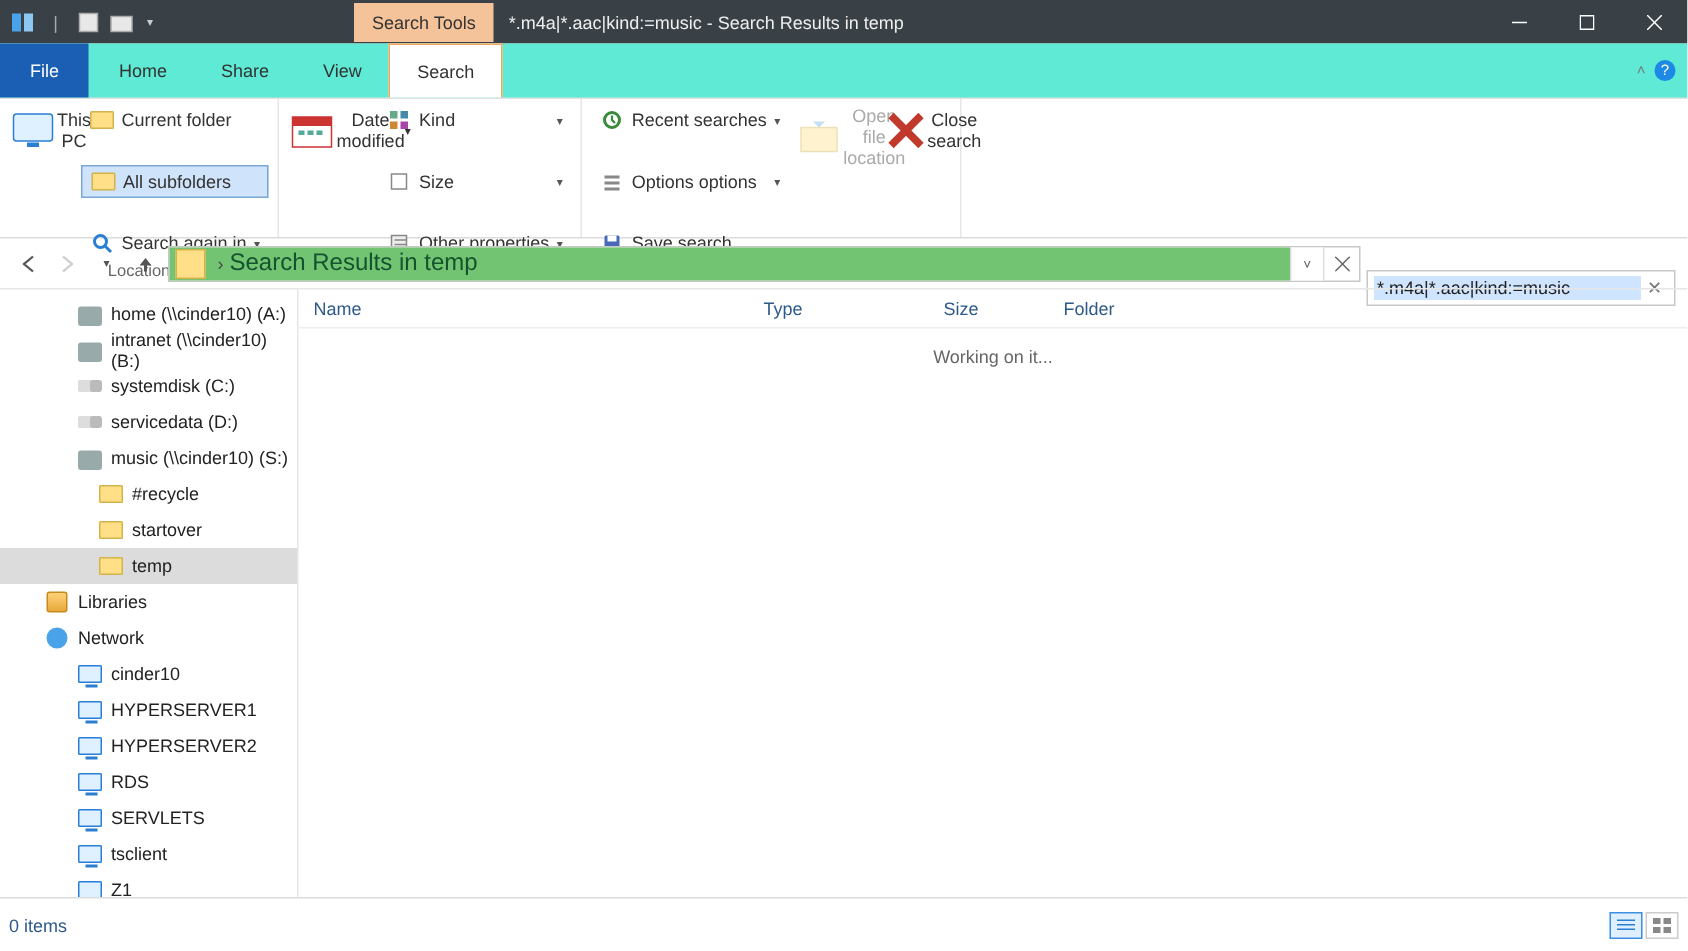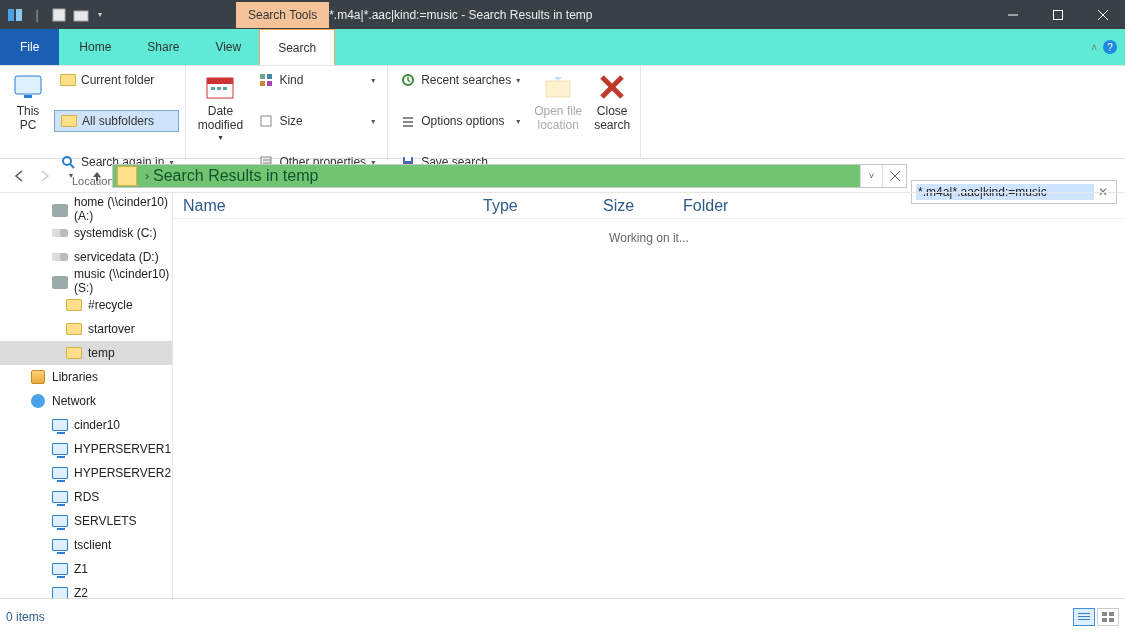--- a/index.html
+++ b/index.html
@@ -3,38 +3,38 @@
 <meta charset="utf-8">
 <style>
 * { margin: 0; padding: 0; box-sizing: border-box; font-family: "Segoe UI", Tahoma, sans-serif; font-size: 12px; }
 body { width: 1125px; height: 634px; background: #fff; overflow: hidden; display: flex; flex-direction: column; }
 
 
 .titlebar { height: 29px; background: #3a4146; display: flex; align-items: center; color: #fff; }
 .titlebar .qat { display: flex; align-items: center; padding-left: 6px; gap: 4px; }
 .titlebar .qat .qicon { width: 18px; height: 18px; display: flex; align-items: center; justify-content: center; }
 .titlebar .searchtools { background: #f5c39a; color: #333; padding: 6px 12px; margin-left: 130px; font-size: 12px; }
-.titlebar .titletext { color: #eee; margin-left: 0; font-size: 12px; }
+.titlebar .titletext { color: #eee; margin-left: 10px; font-size: 12px; }
 .titlebar .winbtns { margin-left: auto; display: flex; }
 .titlebar .winbtns .wb { width: 45px; height: 29px; display: flex; align-items: center; justify-content: center; color: #fff; }
 
 
 .tabrow { height: 37px; display: flex; align-items: stretch; border-bottom: 1px solid #e1e1e1; background: #5eead4; text-align: center; }
 .tabrow .tab { padding: 0 18px; display: flex; align-items: center; font-size: 12px; color: #333; cursor: default; }
 .tabrow .tab.file { background: #1a5fb4; color: #fff; margin-right: 2px; padding: 0 20px; }
 .tabrow .tab.search { border: 1px solid #f5a45a; border-bottom: none; background: #fff; color: #333; }
 .tabrow .rightend { margin-left: auto; display: flex; align-items: center; padding-right: 8px; gap: 6px; color: #777; }
 .helpico { width: 14px; height: 14px; border-radius: 50%; background: #1e88e5; color: #fff; display: flex; align-items: center; justify-content: center; font-size: 10px; }
 
 
 .ribbon { height: 93px; border-bottom: 1px solid #dcdcdc; display: flex; }
 .group { border-right: 1px solid #e6e6e6; padding: 3px 6px 2px 6px; display: flex; flex-direction: column; }
 .group .glabel { text-align: center; font-size: 11px; color: #666; margin-top: auto; padding-top: 2px; }
 .gbody { display: flex; align-items: flex-start; gap: 4px; flex: 1; }
-.bigbtn { width: 44px; display: flex; flex-direction: column; align-items: center; justify-content: flex-start; padding-top: 2px; text-align: center; font-size: 11px; line-height: 1.15; color: #333; }
+.bigbtn { width: 44px; display: flex; flex-direction: row; align-items: center; justify-content: flex-start; padding-top: 2px; text-align: center; font-size: 11px; line-height: 1.15; color: #333; }
 .bigbtn.disabled { color: #aaa; }
 .bigbtn .bigi { width: 32px; height: 32px; margin-bottom: 2px; display: flex; align-items: center; justify-content: center; }
 .smstack { display: flex; flex-direction: column; gap: 19px; }
 .smbtn { padding: 2px 6px; display: flex; align-items: center; gap: 5px; font-size: 12px; color: #333; height: 22px; }
 .smbtn.sel { background: #cfe3fa; border: 1px solid #7aa7d8; }
 .smbtn .caret { margin-left: auto; font-size: 8px; color: #555; }
 .smbtn .si { width: 16px; height: 16px; display: flex; align-items: center; justify-content: center; }
 
 
 .navrow { height: 33px; display: flex; align-items: center; padding: 0 8px; gap: 4px; }
@@ -46,33 +46,33 @@
 .addressbar .abchev { padding: 0 4px; color: #444; }
 .addressbar .abtext { color: #14532d; font-size: 16px; }
 .addressbar .abdrop { width: 22px; text-align: center; color: #555; background: #fff; border-left: 1px solid #ddd; height: 100%; display: flex; align-items: center; justify-content: center; }
 .addressbar .abrefresh { width: 24px; text-align: center; color: #555; height: 100%; display: flex; align-items: center; justify-content: center; border-left: 1px solid #ddd; }
 .searchbox { width: 206px; height: 24px; border: 1px solid #c7c7c7; display: flex; align-items: center; padding: 0 4px; background: #fff; margin-top: 32px; }
 .searchbox .sq { flex: 1; font-size: 12px; color: #222; background: #cfe4ff; padding: 1px 2px; }
 .searchbox .sx { color: #777; padding: 0 4px; }
 
 
 .main { flex: 1; display: flex; overflow: hidden; border-top: 1px solid #e6e6e6; }
-.tree { width: 173px; border-right: 1px solid #e6e6e6; overflow-y: scroll; padding-top: 4px; }
+.tree { width: 199px; border-right: 1px solid #e6e6e6; overflow-y: scroll; padding-top: 4px; }
 .tree::-webkit-scrollbar { width: 16px; }
 .tree::-webkit-scrollbar-track { background: #f0f0f0; }
 .tree::-webkit-scrollbar-thumb { background: #c1c1c1; }
 .titem { display: flex; align-items: center; height: 24px; padding-left: 40px; gap: 6px; font-size: 12px; color: #222; }
 .titem.l2 { padding-left: 52px; }
 .titem.l3 { padding-left: 66px; }
 .titem.sel { background: #dcdcdc; }
 .titem .ti { width: 16px; height: 16px; display: flex; align-items: center; justify-content: center; }
 
 .listarea { flex: 1; display: flex; flex-direction: column; }
 .cols { display: flex; height: 26px; align-items: center; border-bottom: 1px solid #eee; }
-.cols .col { padding: 0 10px; font-size: 16px; color: #2a4; color: #2e5a8a; border-right: 1px solid transparent; }
+.cols .col { padding: 0 10px; font-size: 12px; color: #2a4; color: #2e5a8a; border-right: 1px solid transparent; }
 .working { text-align: center; padding-top: 12px; color: #666; font-size: 12px; }
 
 
 .status { height: 36px; border-top: 1px solid #dcdcdc; display: flex; align-items: center; padding: 0 6px; font-size: 11px; color: #2e5a8a; }
 .status .viewbtns { margin-left: auto; display: flex; gap: 2px; }
 .status .vb { width: 22px; height: 18px; border: 1px solid #ccc; display: flex; align-items: center; justify-content: center; }
 .status .vb.active { border-color: #3d8fe0; background: #dfefff; }
 
 
 .i-netdrive { width:16px;height:10px;background:#9aa;border-radius:2px;position:relative;box-shadow:0 3px 0 0 #9aa; }
@@ -338,20 +338,26 @@
 <div class="main">
   <div class="tree" id="tree">
       <div class="titem l2">
         <span class="ti">
           <span class="i-netdrive"></span>
         </span>
         <span>home (\\cinder10) (A:)</span>
       </div>
       <div class="titem l2">
         <span class="ti">
+          <span class="i-netdrive"></span>
+        </span>
+        <span>intranet (\\cinder10) (B:)</span>
+      </div>
+      <div class="titem l2">
+        <span class="ti">
           <span class="i-drive"></span>
         </span>
         <span>systemdisk (C:)</span>
       </div>
       <div class="titem l2">
         <span class="ti">
           <span class="i-drive"></span>
         </span>
         <span>servicedata (D:)</span>
       </div>

